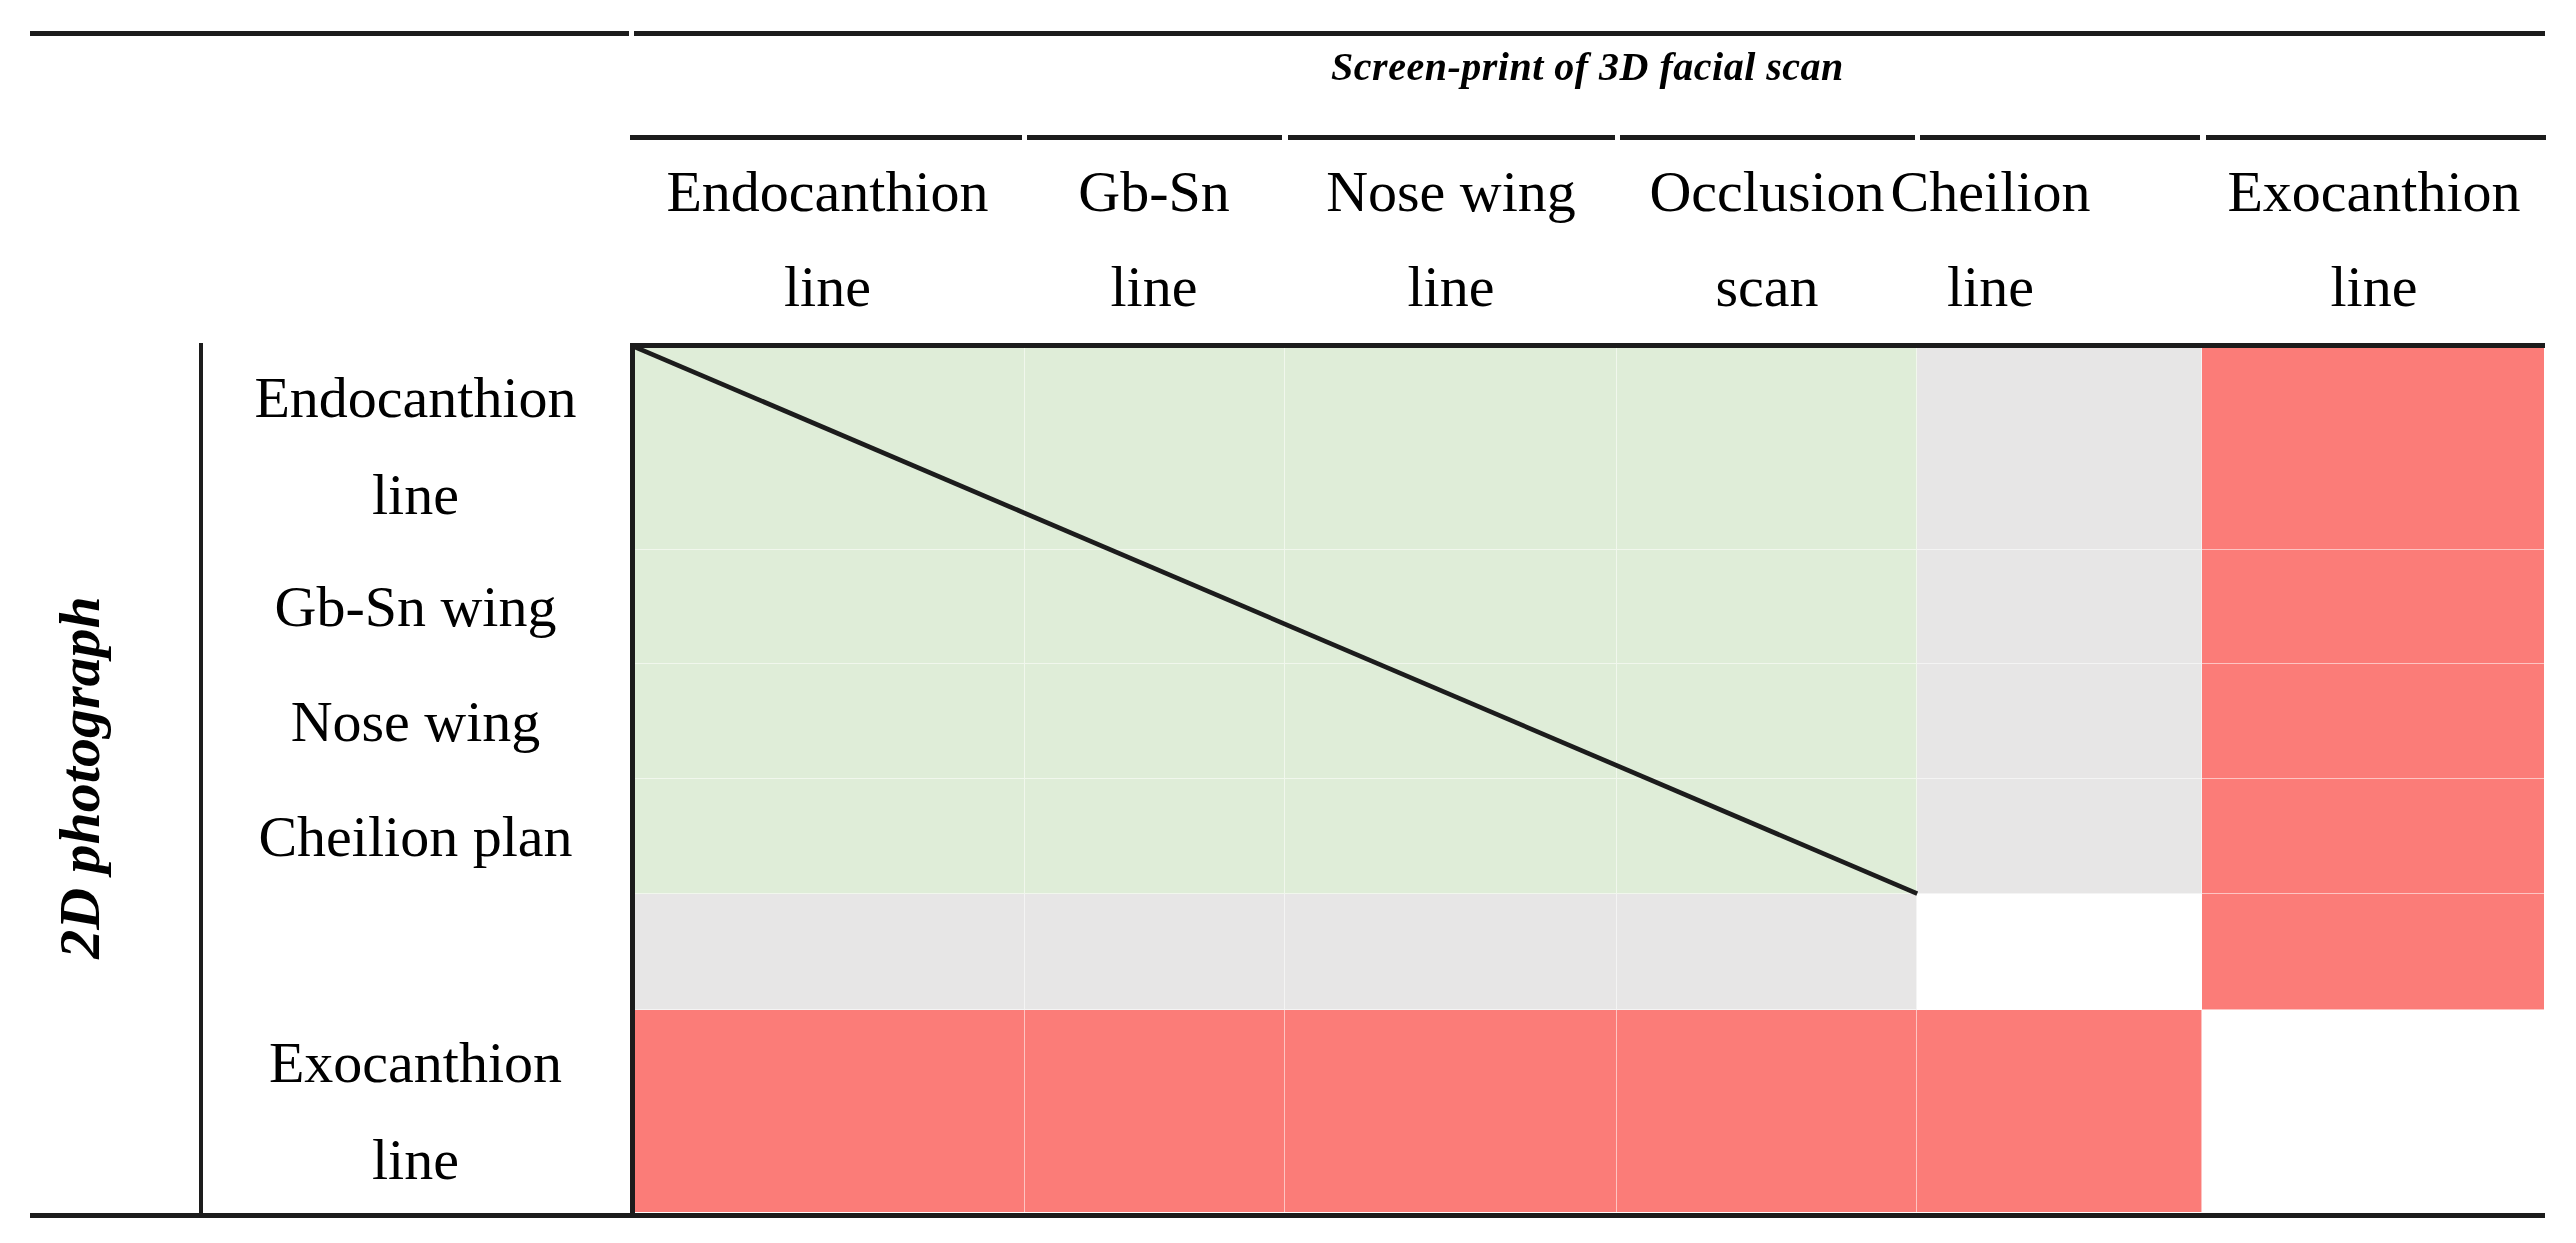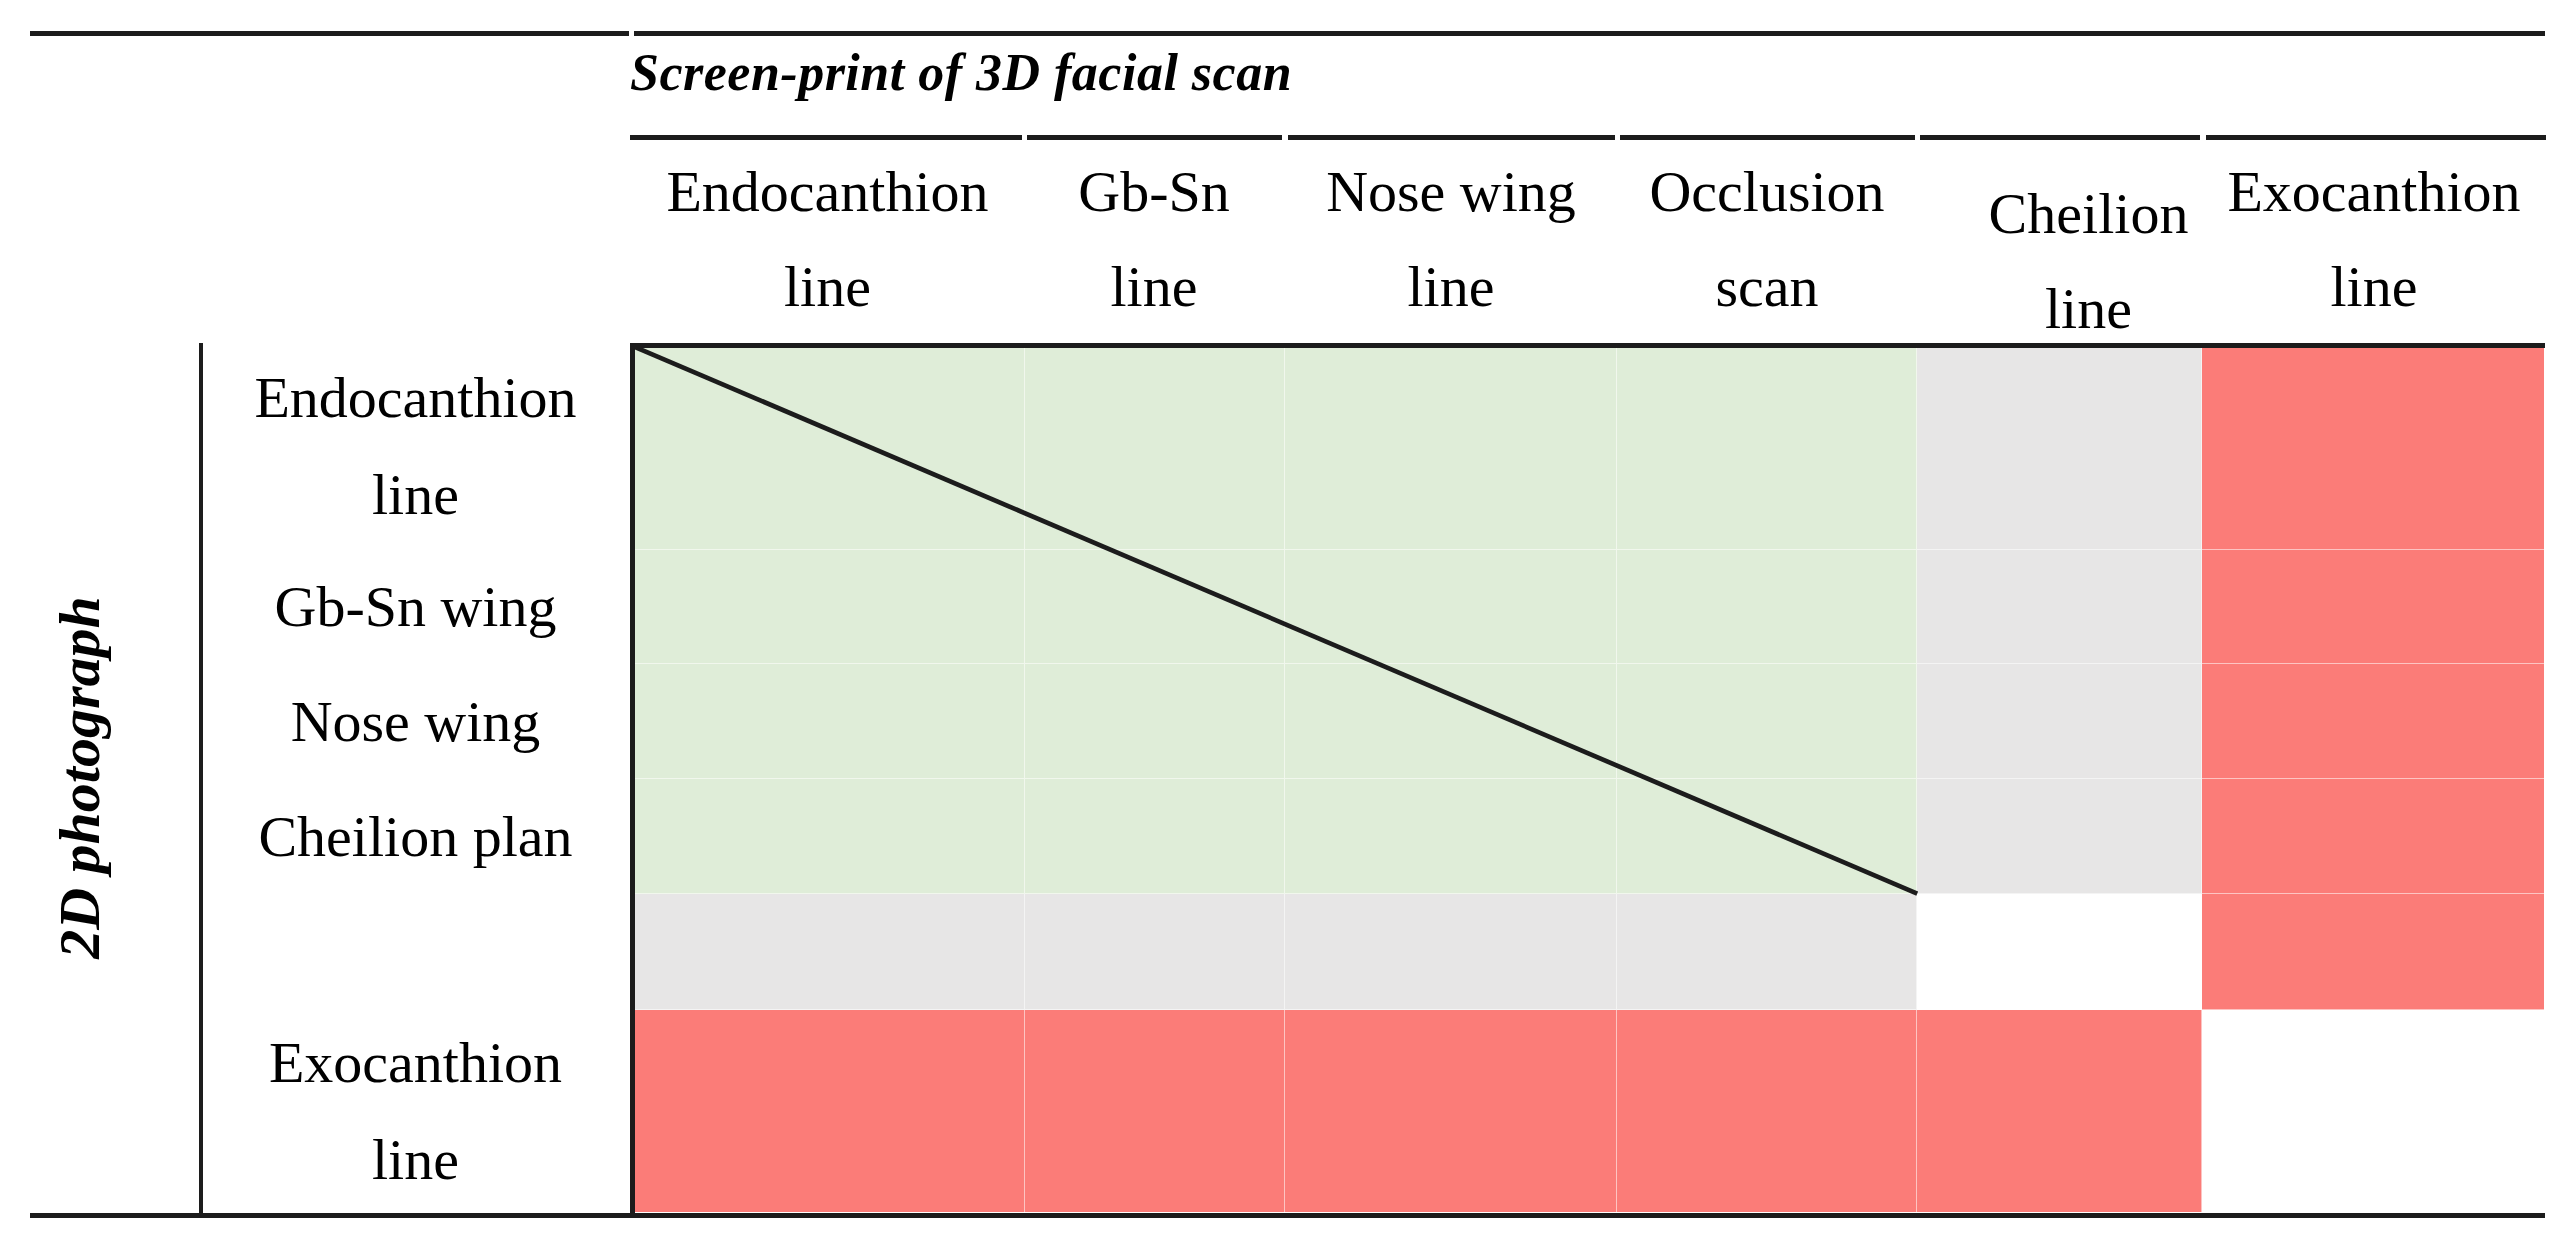--- a/index.html
+++ b/index.html
@@ -4,21 +4,21 @@
 <style>
   html,body{margin:0;padding:0;background:#ffffff;}
   body{width:2576px;height:1244px;overflow:hidden;
        font-family:"Liberation Serif","DejaVu Serif",serif;color:#000;}
   .fig{position:relative;width:2576px;height:1244px;background:#fff;}
 
   .hrule{position:absolute;background:#1c1c1c;height:4.7px;}
   .vrule{position:absolute;background:#1c1c1c;width:3.7px;}
 
   .col-axis-title{position:absolute;left:630px;width:1915px;top:43px;
-      font-size:52px;font-weight:bold;font-style:italic;
+      text-align:center;font-size:40px;font-weight:bold;font-style:italic;
       letter-spacing:0.5px;}
 
   .row-axis-title{position:absolute;left:-154px;top:745px;width:466px;height:65px;
       transform:rotate(-90deg);text-align:center;font-size:58px;
       font-weight:bold;font-style:italic;line-height:65px;}
 
   .col-header{position:absolute;top:140px;height:198px;display:flex;
       flex-direction:column;justify-content:center;align-items:center;
       row-gap:37px;font-size:58px;line-height:58px;text-align:center;}
 
@@ -66,21 +66,21 @@
     <div>line</div>
   </div>
   <div class="col-header" style="left:1285px;width:332px;">
     <div>Nose wing</div>
     <div>line</div>
   </div>
   <div class="col-header" style="left:1617px;width:300px;align-items:center;">
     <div>Occlusion</div>
     <div>scan</div>
   </div>
-  <div class="col-header" style="left:1946px;width:285px;justify-content:flex-end;">
+  <div class="col-header" style="left:1848px;width:285px;">
     <div>Cheilion</div>
     <div>line</div>
   </div>
   <div class="col-header" style="left:2203px;width:342px;">
     <div>Exocanthion</div>
     <div>line</div>
   </div>
 
   <div class="row-axis-title">2D photograph</div>
 

